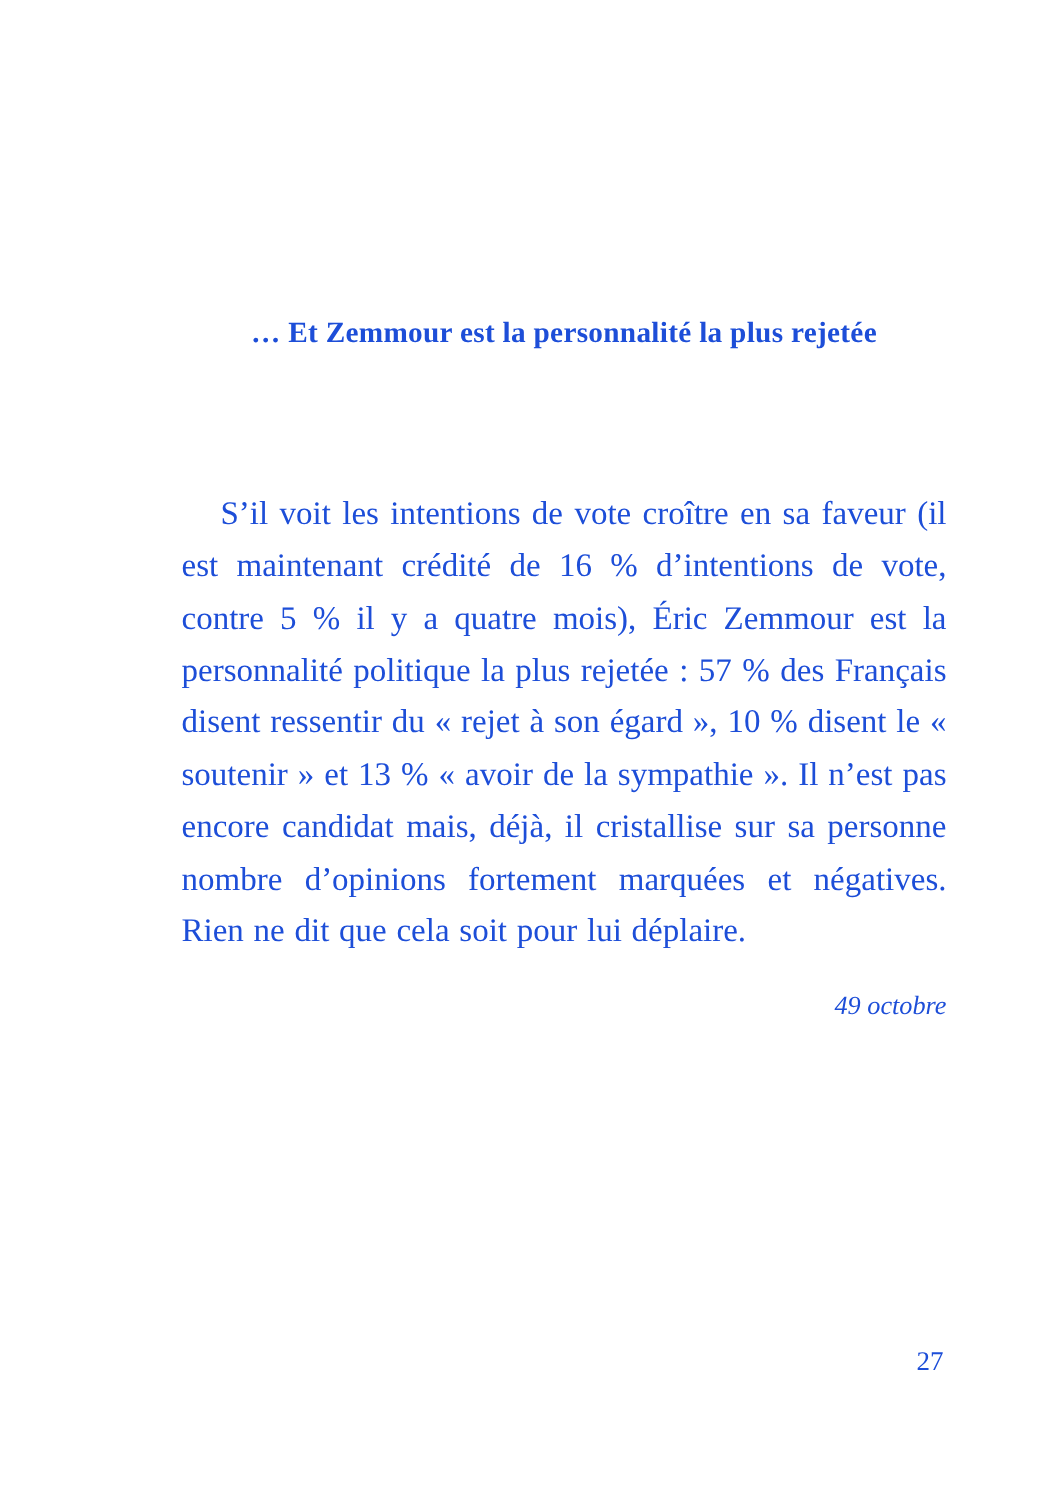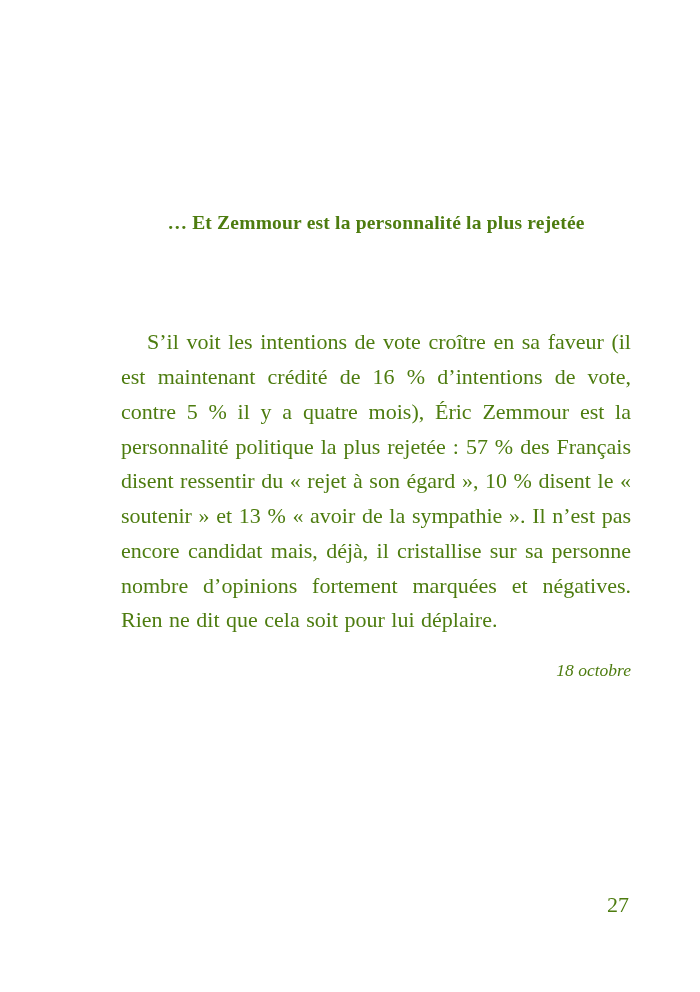--- a/index.html
+++ b/index.html
@@ -6,21 +6,21 @@
     margin: 0;
     padding: 0;
     background: #ffffff;
   }
   .page {
     position: relative;
     width: 700px;
     height: 976px;
     background: #ffffff;
     font-family: "Liberation Serif", "DejaVu Serif", serif;
-    color: #4d7c0f;
+    color: #1d4ed8;
     overflow: hidden;
     box-sizing: border-box;
     padding-left: 24px;
   }
   .content {
     position: absolute;
     left: 121px;
     right: 69px;
     top: 0;
   }
@@ -46,27 +46,27 @@
     margin: 0;
     padding-top: 22px;
     font-size: 17.5px;
     font-style: italic;
     text-align: right;
   }
   .page-number {
     position: absolute;
     right: 71px;
     bottom: 58px;
-    font-size: 22px;
+    font-size: 18px;
     text-align: left;
   }
 </style>
 </head>
 <body>
 
 <div class="page">
   <div class="content">
     <h1 class="chapter-title">… Et Zemmour est la personnalité la plus rejetée</h1>
     <p class="body-paragraph">S’il voit les intentions de vote croître en sa faveur (il est maintenant crédité de 16 % d’intentions de vote, contre 5 % il y a quatre mois), Éric Zemmour est la personnalité politique la plus rejetée : 57 % des Français disent ressentir du « rejet à son égard », 10 % disent le « soutenir » et 13 % « avoir de la sympathie ». Il n’est pas encore candidat mais, déjà, il cristallise sur sa personne nombre d’opinions fortement marquées et négatives. Rien ne dit que cela soit pour lui déplaire.</p>
-    <p class="date-line">18 octobre</p>
+    <p class="date-line">49 octobre</p>
   </div>
   <div class="page-number">27</div>
 </div>
 
 </body></html>

